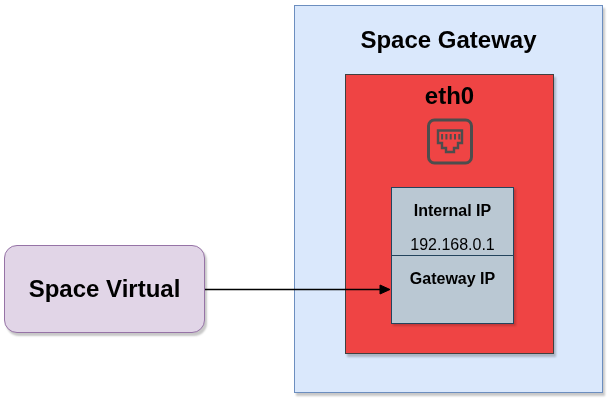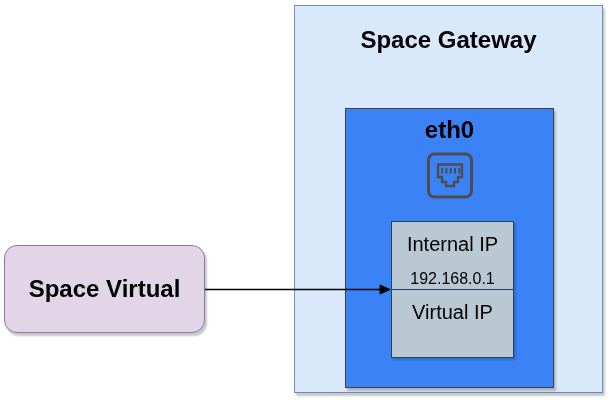--- a/index.html
+++ b/index.html
@@ -36,24 +36,23 @@
     font-weight: bold;
     font-size: 24px;
     line-height: 28px;
   }
   
   .eth0 {
     left: 50px;
     top: 68px;
     width: 209px;
     height: 280px;
-    background: #3b82f6;
+    background: #ef4444;
     border: 1px solid #404040;
     box-shadow: 2px 3px 2px rgba(0,0,0,0.22);
-    margin-top: 34px;
   }
   .eth0-title {
     margin-top: 7px;
     text-align: center;
     font-weight: bold;
     font-size: 24px;
     line-height: 28px;
   }
   .eth-icon {
     position: absolute;
@@ -78,22 +77,22 @@
     flex-direction: column;
     align-items: center;
     justify-content: space-between;
     padding: 11px 2px 3px 2px;
   }
   .ip-section.second {
     height: 68px;
     border-top: 1px solid #23445d;
   }
   .ip-label {
-    font-weight: normal;
-    font-size: 20px;
+    font-weight: bold;
+    font-size: 16px;
     line-height: 23px;
     white-space: nowrap;
   }
   .ip-address {
     font-size: 16px;
     line-height: 15px;
     white-space: nowrap;
   }
   
   .client {
@@ -143,21 +142,21 @@
           <rect x="31.8" y="16" width="2" height="5.5"></rect>
         </g>
       </svg>
 
       <div class="ip-group">
         <div class="ip-section">
           <div class="ip-label">Internal IP</div>
           <div class="ip-address">192.168.0.1</div>
         </div>
         <div class="ip-section second">
-          <div class="ip-label">Virtual IP</div>
+          <div class="ip-label">Gateway IP</div>
         </div>
       </div>
     </div>
   </div>
 
   <div class="node client">
     <span class="client-label">Space Virtual</span>
   </div>
 
   <svg class="arrow-svg" width="190" height="17" viewBox="0 0 190 17">

